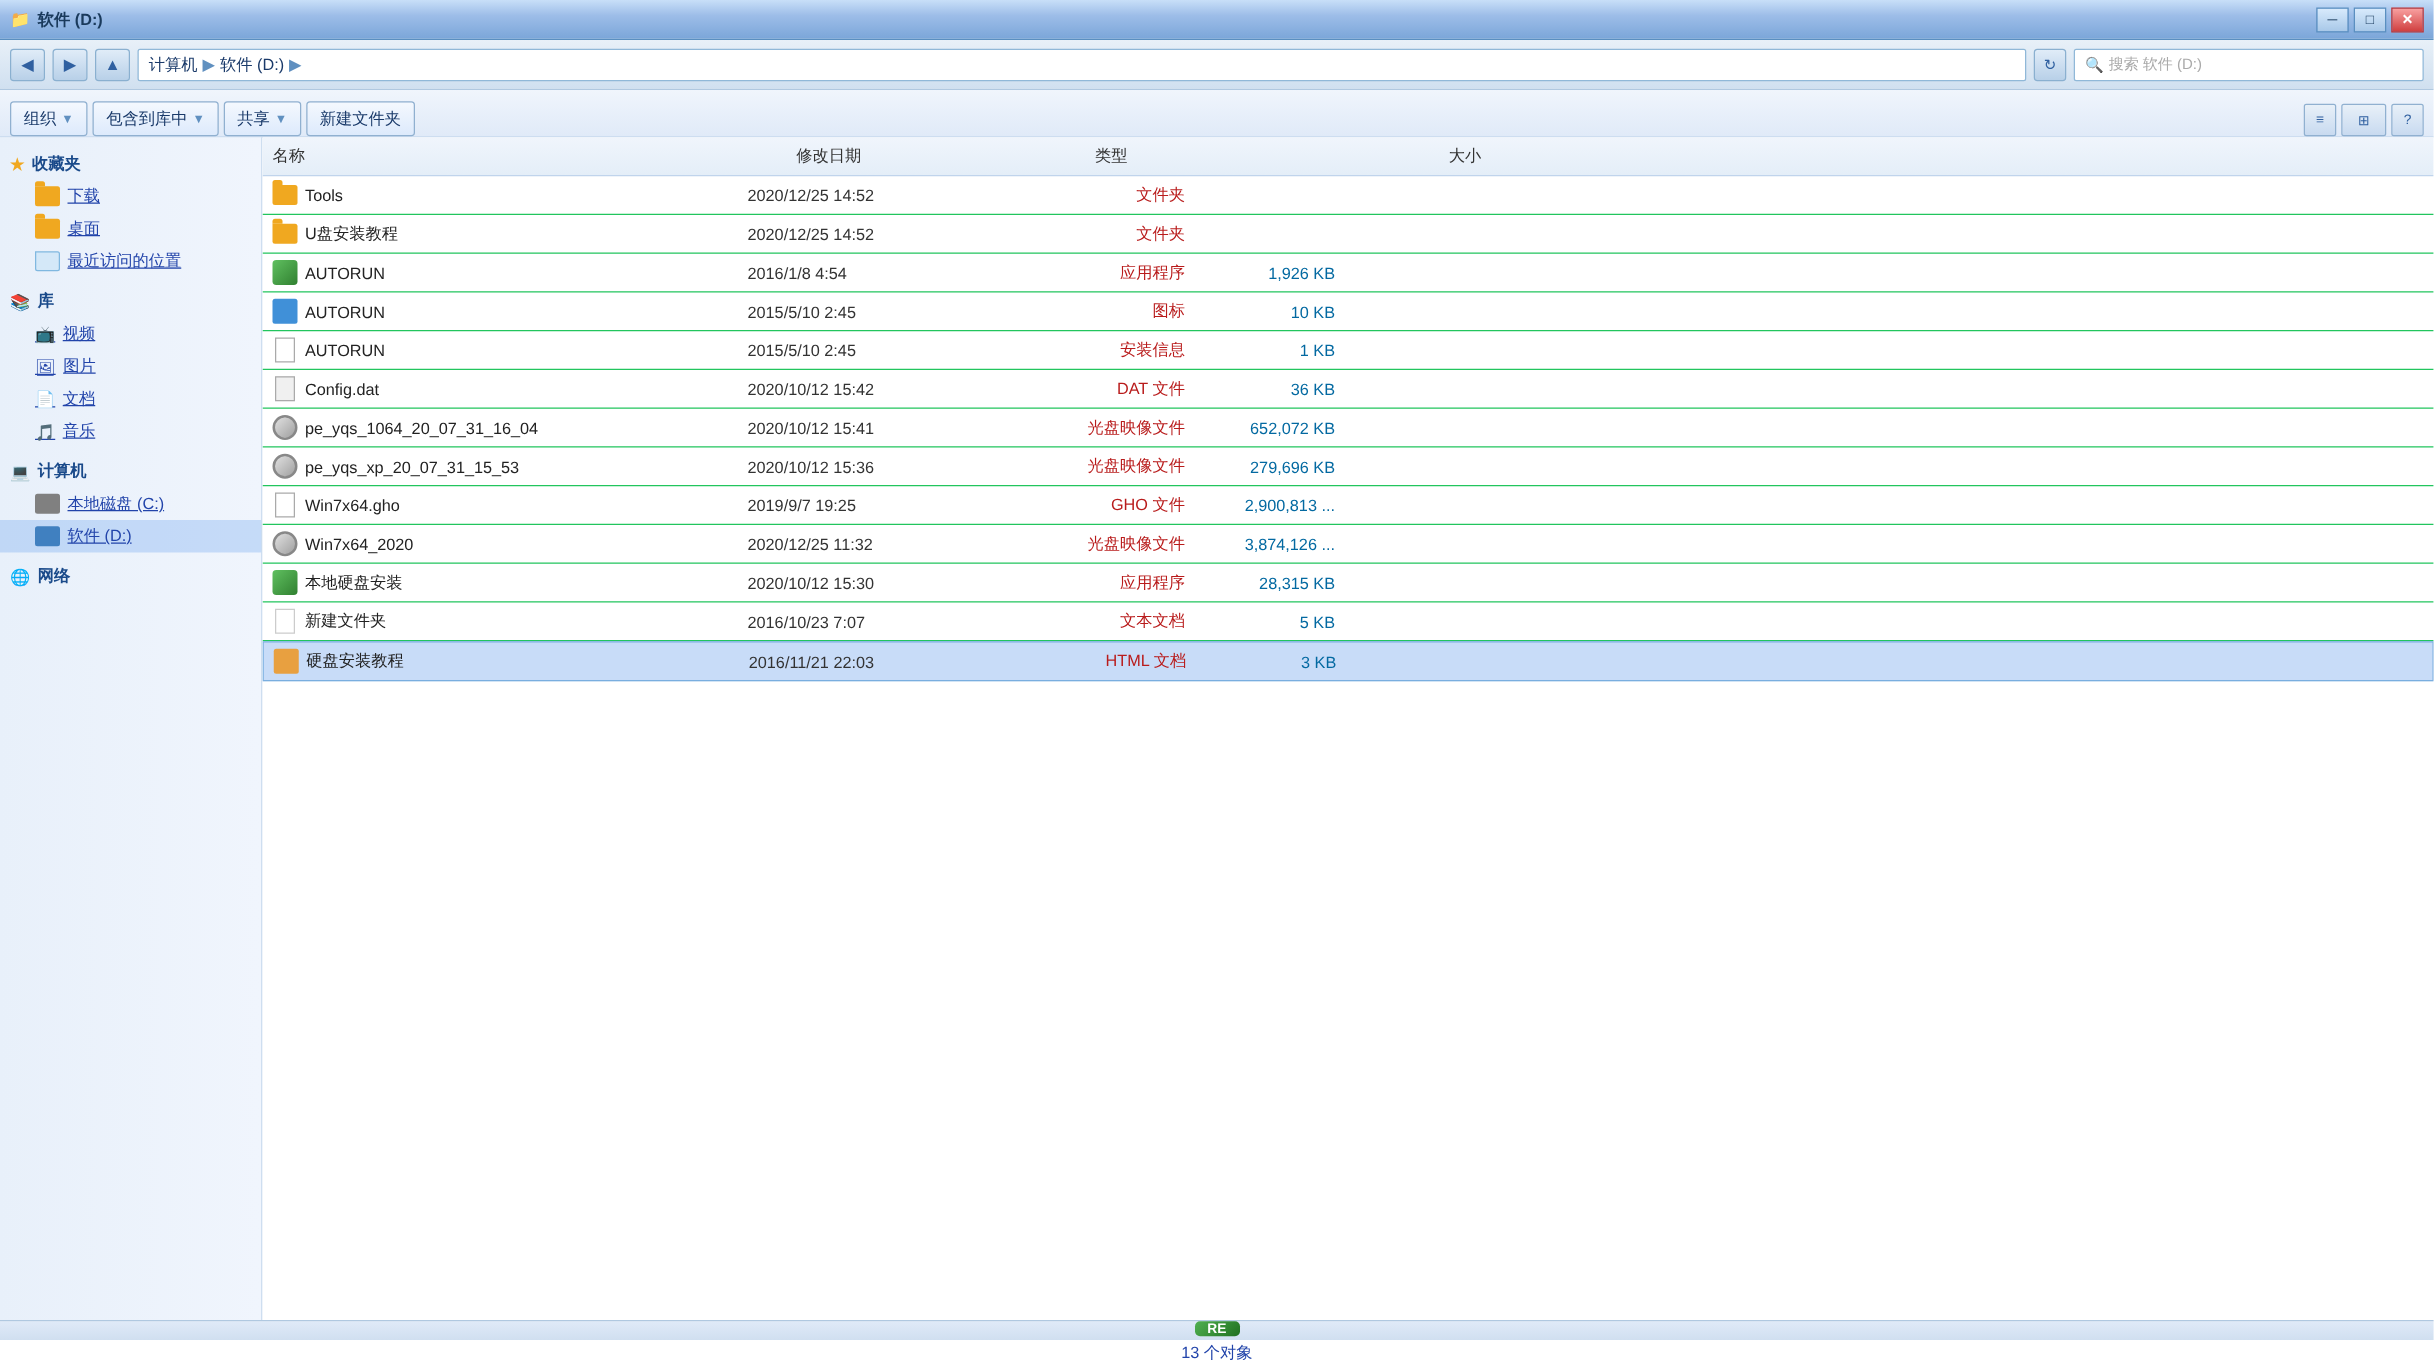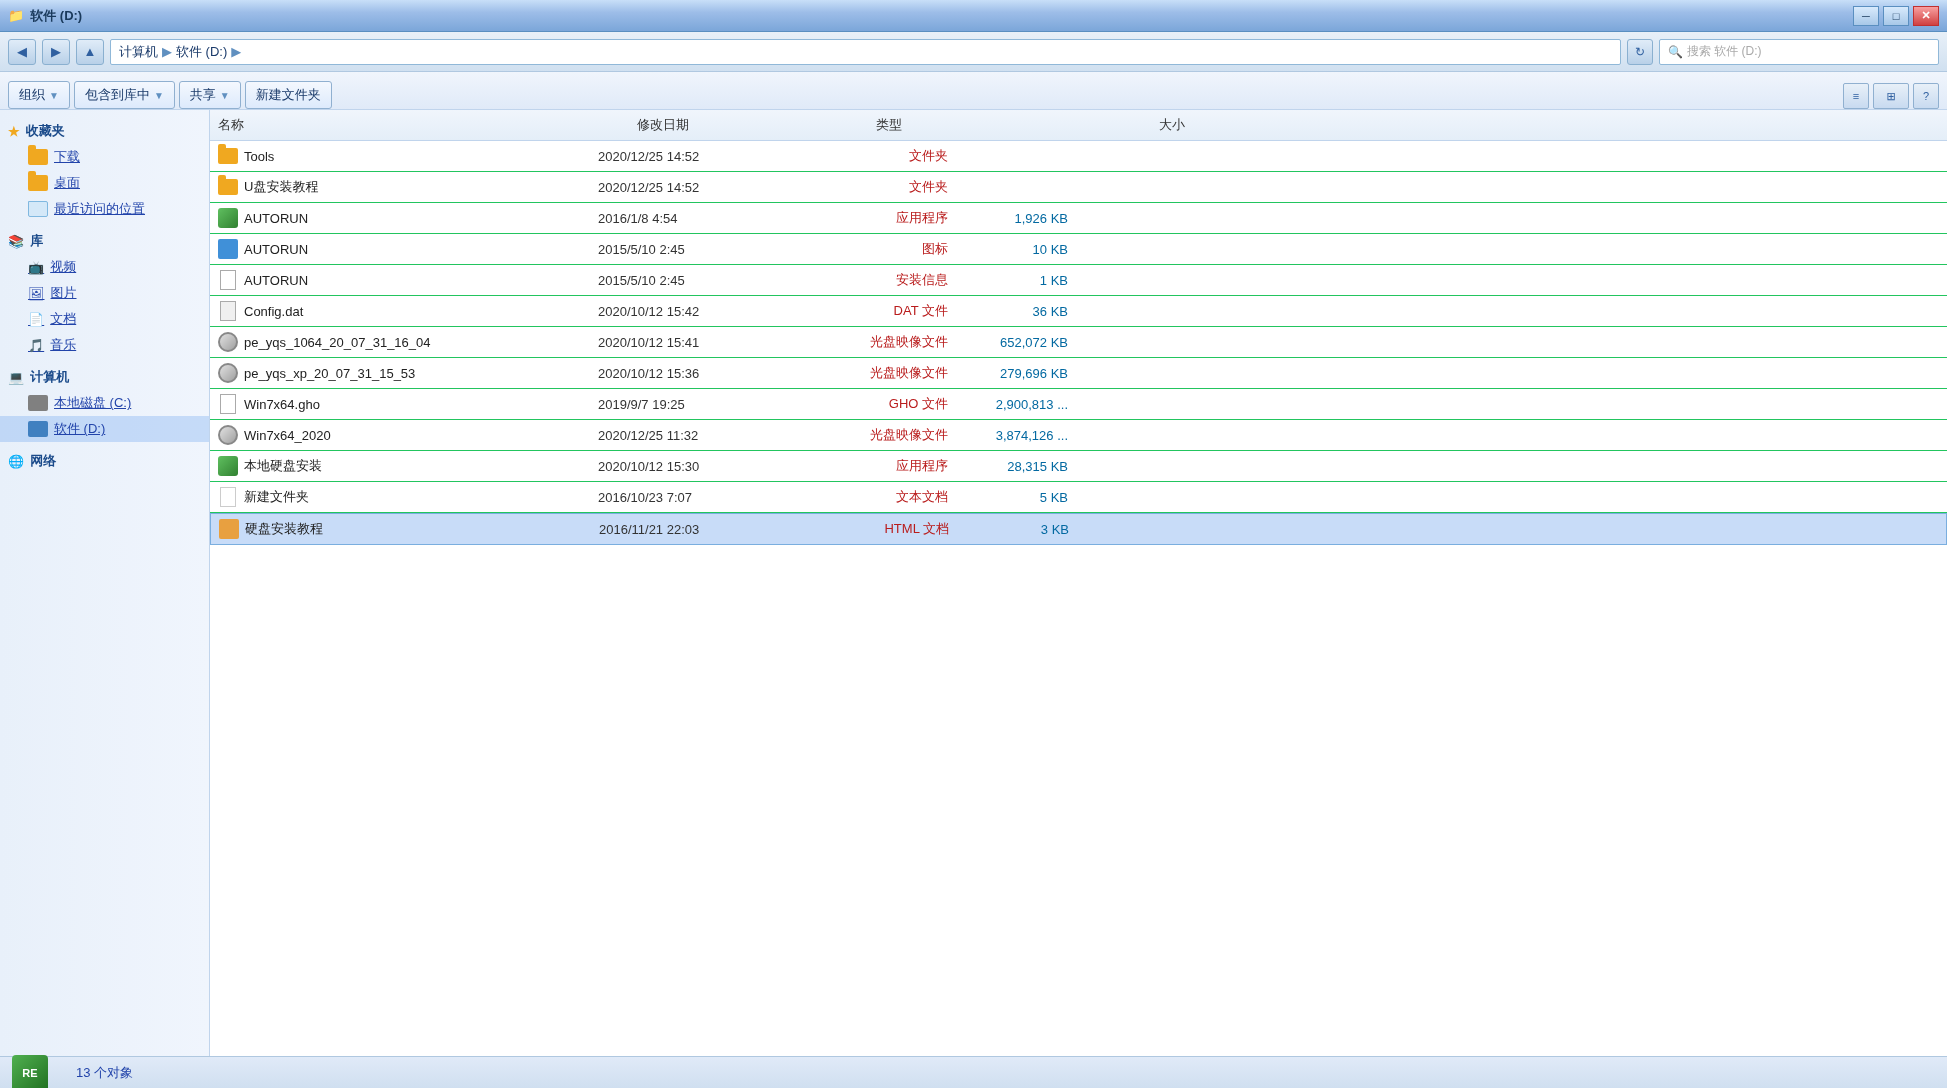--- a/index.html
+++ b/index.html
@@ -248,27 +248,28 @@
       display: flex;
       align-items: center;
       justify-content: center;
     }
     .file-date { width: 200px; flex-shrink: 0; color: #333; }
     .file-type { width: 150px; flex-shrink: 0; color: #b91c1c; text-align: right; }
     .file-size { width: 120px; flex-shrink: 0; text-align: right; color: #0369a1; }
 
     
     .statusbar {
-      height: 32px;
+      height: 16px;
       background: linear-gradient(to bottom, #e0eaf8, #d0dff0);
       border-top: 1px solid #b0c8e0;
       display: flex;
       align-items: center;
       padding: 0 12px;
-      gap: 28px;
+      gap: 4px;
+      flex-direction: column;
     }
     .status-icon {
       width: 32px;
       height: 32px;
       background: linear-gradient(135deg, #40c040, #208020);
       border-radius: 50%;
       display: flex;
       align-items: center;
       justify-content: center;
       color: white;

